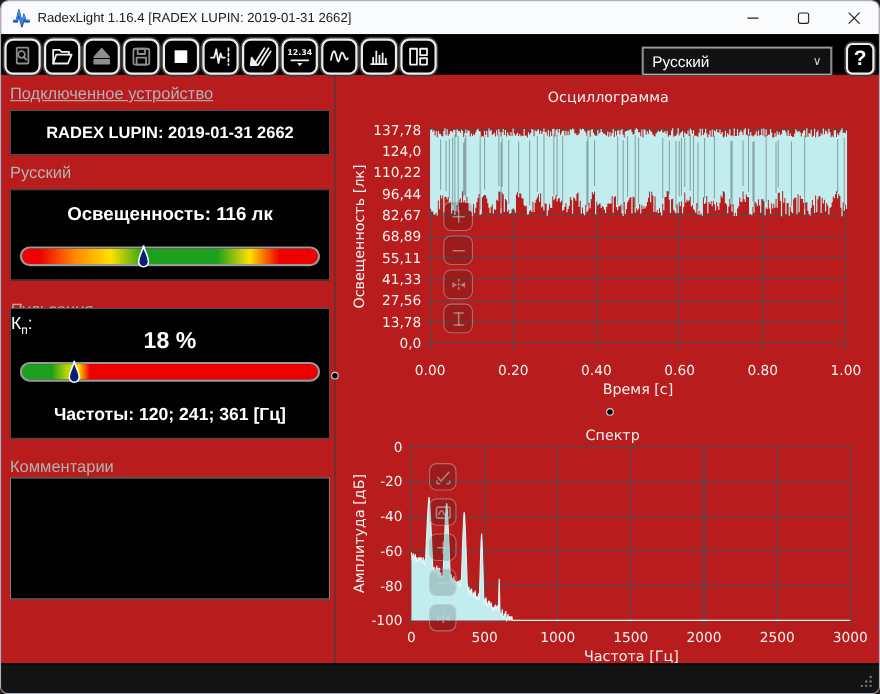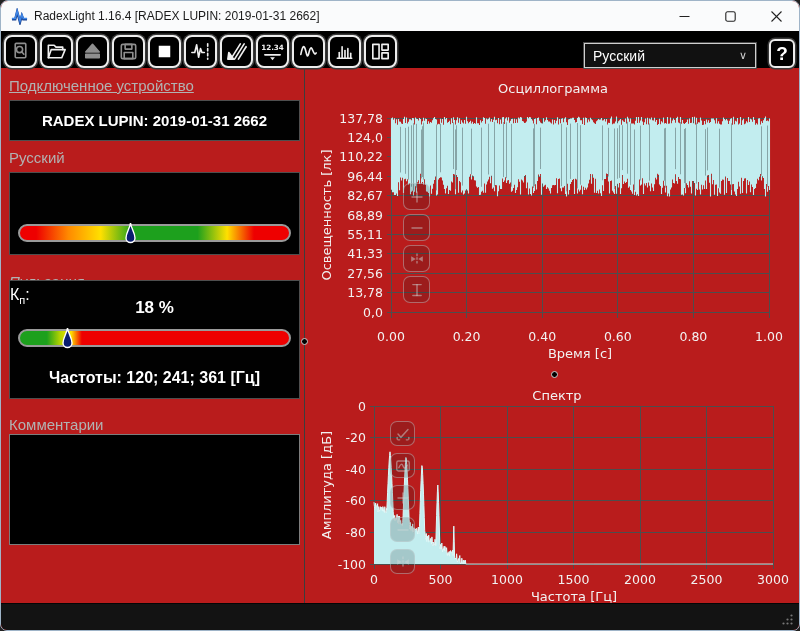--- a/index.html
+++ b/index.html
@@ -40,21 +40,21 @@
   .device-box span{ color:#fff; font-weight:bold; font-size:15px;text-align:right; }
   .value-box{ top:171px; height:83px; }
   .reading{ position:absolute; left:0; right:0; top:12px; text-align:center; color:#fff; font-weight:bold; font-size:17px; }
   .grad-bar{ position:absolute; left:8px; right:8px; height:18px; border:2px solid #9a9a9a; border-radius:9px; }
   .bar-value{ top:51px; background:linear-gradient(90deg,#ee0000 0%,#ee0000 6%,#ff8a00 18%,#ffe000 30%,#1da01d 42%,#1da01d 66%,#ffe000 77%,#ee0000 87%,#ee0000 100%); }
   .bar-pulse{ top:48px; background:linear-gradient(90deg,#1da01d 0%,#1da01d 10%,#b6d400 15%,#ffe000 19%,#ee0000 23%,#ee0000 100%); }
   .drop{ position:absolute; top:-4px; width:11px; height:24px; margin-left:-5px; }
   .pulse-box{ top:279px; height:119px; }
   .kp{ position:absolute; left:0; top:5px; color:#fff; font-weight:normal; font-size:16px; }
   .kp sub{ font-size:11px; }
-  .kp-value{ position:absolute; left:0; right:0; top:17px; text-align:center; color:#fff; font-weight:bold; font-size:17px; }
+  .kp-value{ position:absolute; left:0; right:0; top:17px; text-align:center; color:#fff; font-weight:bold; font-size:21px; }
   .freqs{ position:absolute; left:0; right:0; bottom:11px; text-align:center; color:#fff; font-weight:bold; font-size:16px; }
   .comments-area{ position:absolute; left:8px; top:433px; width:291px; height:111px; background:#000;
                   border:1px solid #7d7d7d; color:#fff; font-family:"Liberation Sans",sans-serif; font-size:13px; resize:none; outline:none; }
 
   
   .vsplit{ position:absolute; left:303px; top:67px; width:1px; height:537px; background:#3d3d3d; }
   .grip{ position:absolute; width:7px; height:7px; border:1px solid #cfcfcf; border-radius:50%; background:#000; }
 
   
   #charts{ position:absolute; left:0; top:0; }
@@ -209,20 +209,21 @@
   </div>
 
   
   <div class="sec-label" style="top:76px;text-decoration:underline;">Подключенное устройство</div>
   <div class="panel-box device-box">
     <span>RADEX LUPIN: 2019-01-31 2662</span>
   </div>
 
   <div class="sec-label" style="top:148px;">Русский</div>
   <div class="panel-box value-box">
+    <div class="reading">Освещенность: 116 лк</div>
     <div class="grad-bar bar-value">
       <svg class="drop" id="drop-value" viewBox="0 0 11 24" style="left: 41%;">
         <path d="M5.5,1 C6,6 10,10.5 10,16 A4.5,4.5 0 1,1 1,16 C1,10.5 5,6 5.5,1 Z" fill="#0a1e70" stroke="#fff" stroke-width="1.4"></path>
       </svg>
     </div>
   </div>
 
   <div class="sec-label" style="top:272px;font-style:italic;">Пульсация</div>
   <div class="panel-box pulse-box">
     <div class="kp"><span>К</span><sub>п</sub><span>:</span></div>

